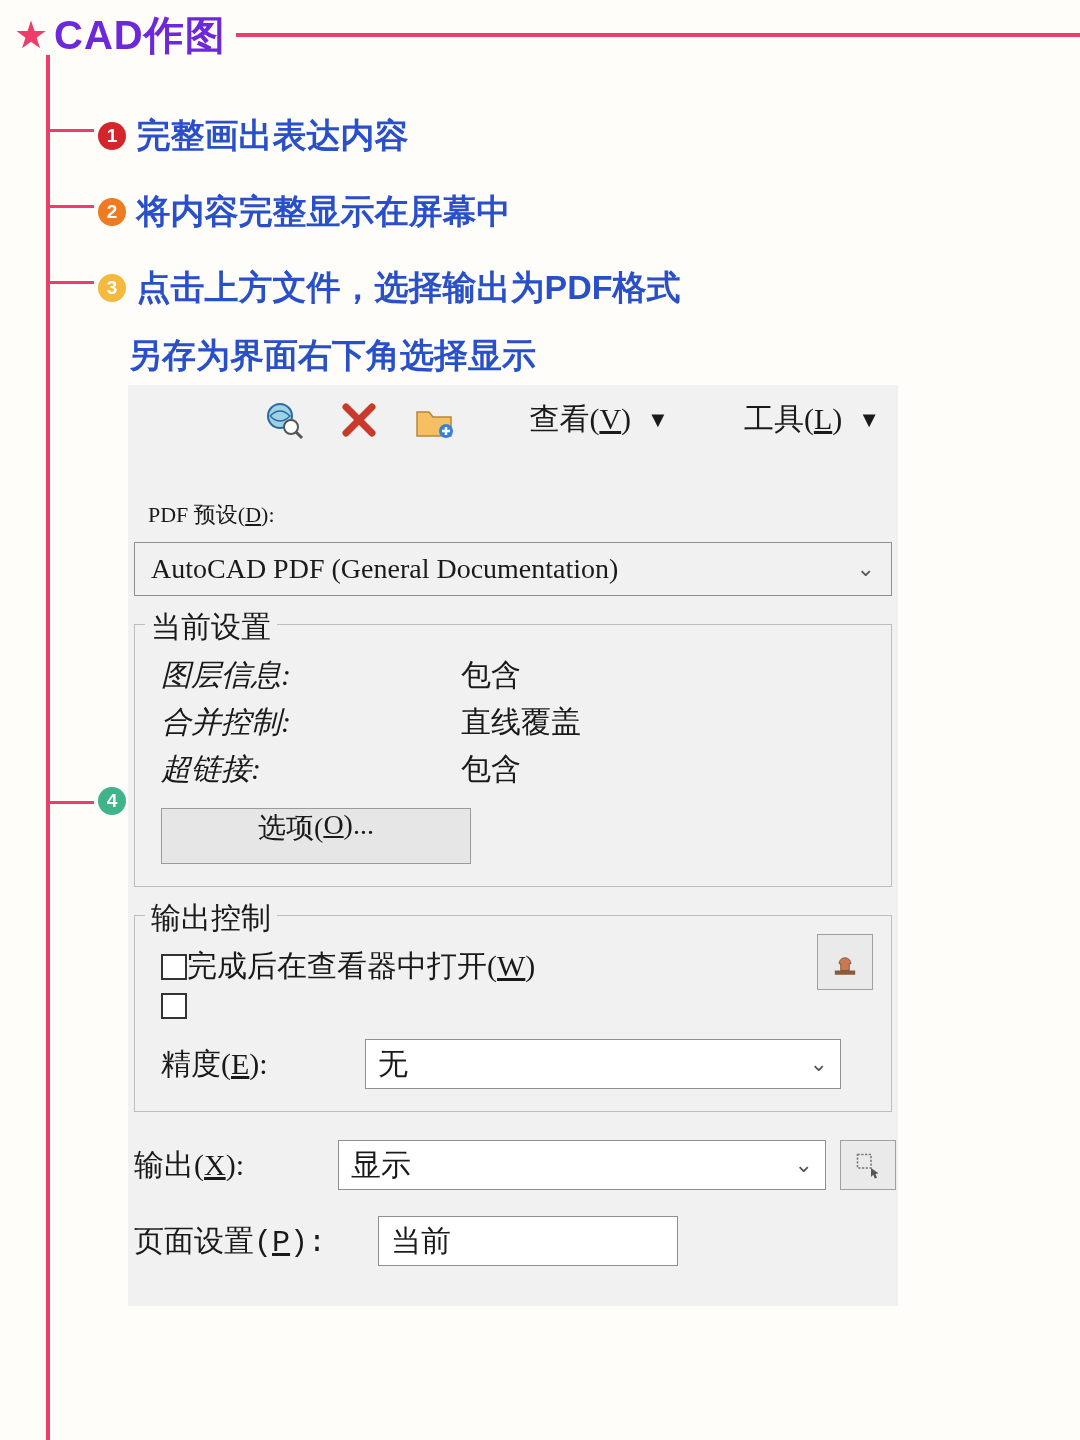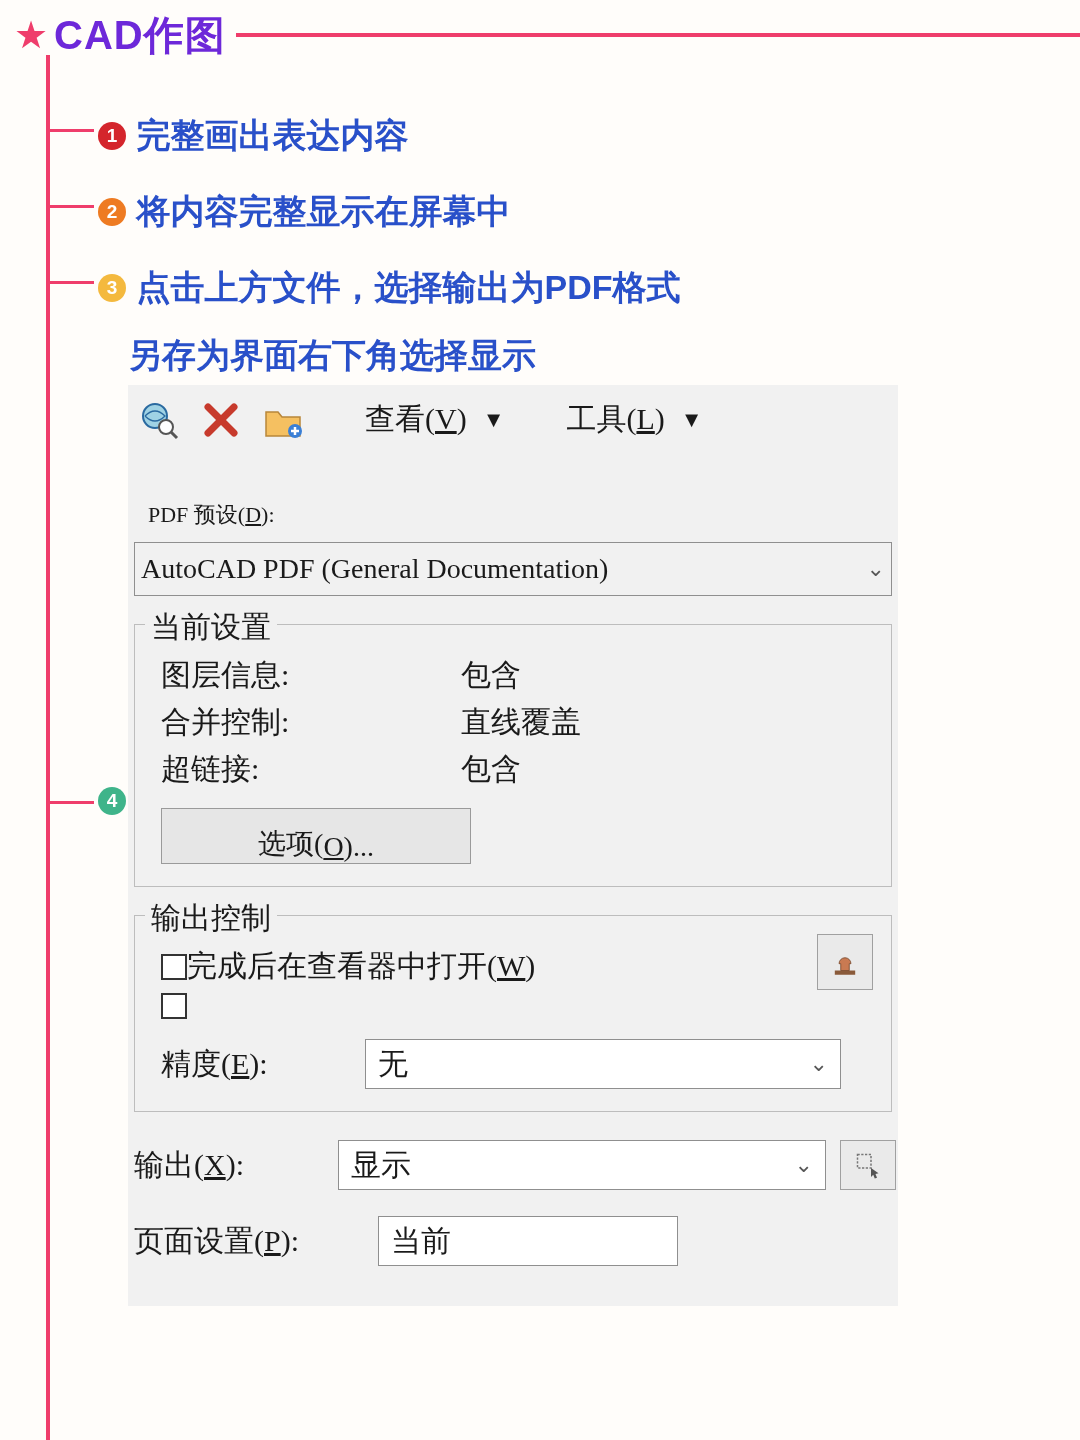--- a/index.html
+++ b/index.html
@@ -110,22 +110,23 @@
     border: 0;
     font-family: "SimSun", "NSimSun", serif;
     font-size: 28px;
     color: #1a1a1a;
     padding-bottom: 40px;
   }
 
   .toolbar {
     display: flex;
     align-items: center;
-    gap: 22px;
+    gap: 35px;
     padding: 14px 18px 30px 11px;
+    justify-content: flex-end;
   }
   .tool-icon { width: 40px; height: 40px; display:flex; align-items:center; justify-content:center; }
 
   .menu-item {
     font-size: 30px;
     display: inline-flex;
     align-items: center;
     gap: 16px;
     margin-left: 40px;
   }
@@ -135,50 +136,50 @@
     margin: 30px 0 12px 20px;
     font-size: 22px;
   }
   .preset-select {
     margin: 4px 6px;
     background: #f1f1f1;
     border: 1px solid #8f8f8f;
     height: 54px;
     display: flex;
     align-items: center;
-    padding: 0 6px;
+    padding: 0 16px;
     justify-content: space-between;
     font-size: 28px;
   }
   .chev { color: #565656; font-size: 22px; }
 
   .groupbox {
     margin: 28px 6px 0 6px;
     border: 1px solid #bdbdbd;
     position: relative;
     padding: 24px 36px 22px 26px;
   }
   .group-legend {
     position: absolute;
     top: -18px;
     left: 10px;
     background: #f1f1f1;
     padding: 0 6px;
     font-size: 30px;
   }
   .kv-row { display:flex; font-size:30px; margin:6px 0; }
-  .kv-row .k { width: 300px; }
+  .kv-row .k { width: 300px; font-style: italic; }
   .opt-btn {
     margin-top: 18px;
     width: 310px;
     height: 56px;
     background: #e6e6e6;
     border: 1px solid #9a9a9a;
     display: flex;
-    align-items: flex-end;
+    align-items: flex-start;
     justify-content: center;
     font-size: 28px;
   }
 
   .check-row {
     display: flex;
     align-items: center;
     font-size: 30px;
     margin: 6px 0;
   }
@@ -215,21 +216,21 @@
     justify-content: space-between;
     padding: 0 12px;
   }
   .icon-btn {
     width: 56px; height: 50px;
     background: #eaeaea;
     border: 1px solid #a0a0a0;
     display:flex;align-items:center;justify-content:center;
   }
 
-  .row-field.last { margin-top: 26px; }
+  .row-field.last { margin-top: 26px; font-family: Liberation Mono, monospace; }
 
   .u { text-decoration: underline; }
 </style>
 </head>
 <body>
 
 <div class="tree-root">
   <span class="star">★</span>
   <span class="title">CAD作图</span>
   <div class="title-rule"></div>

